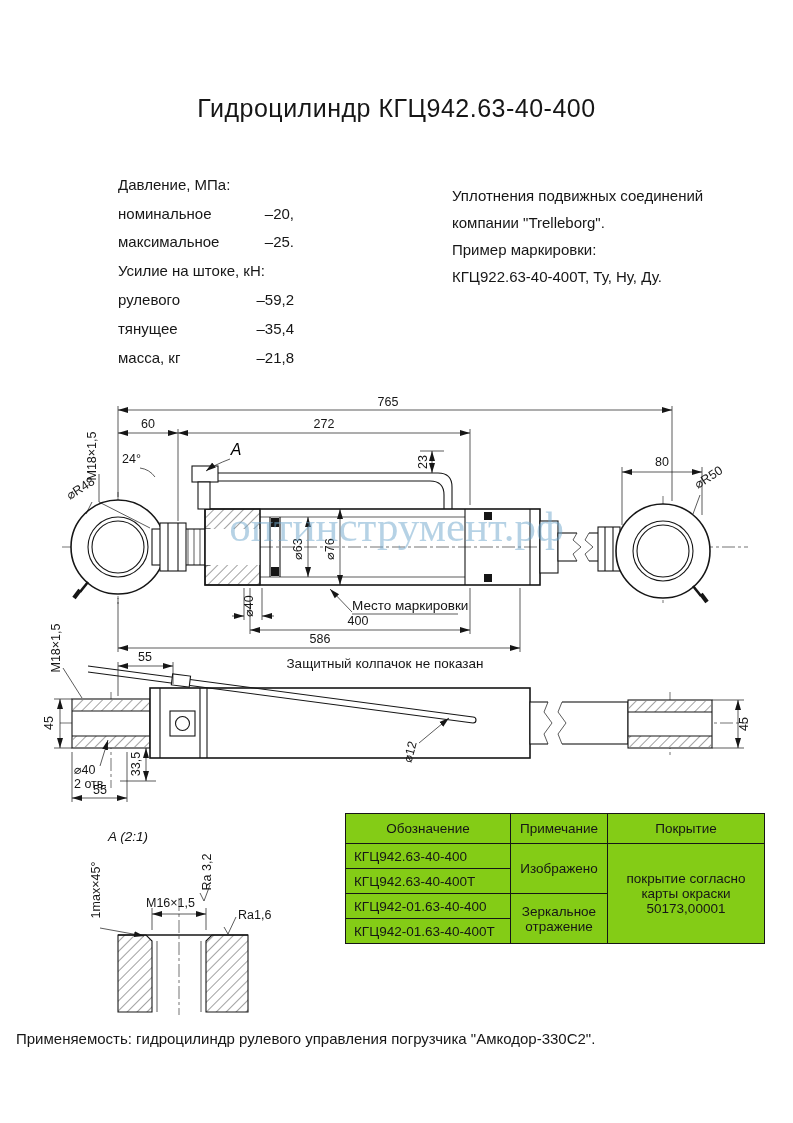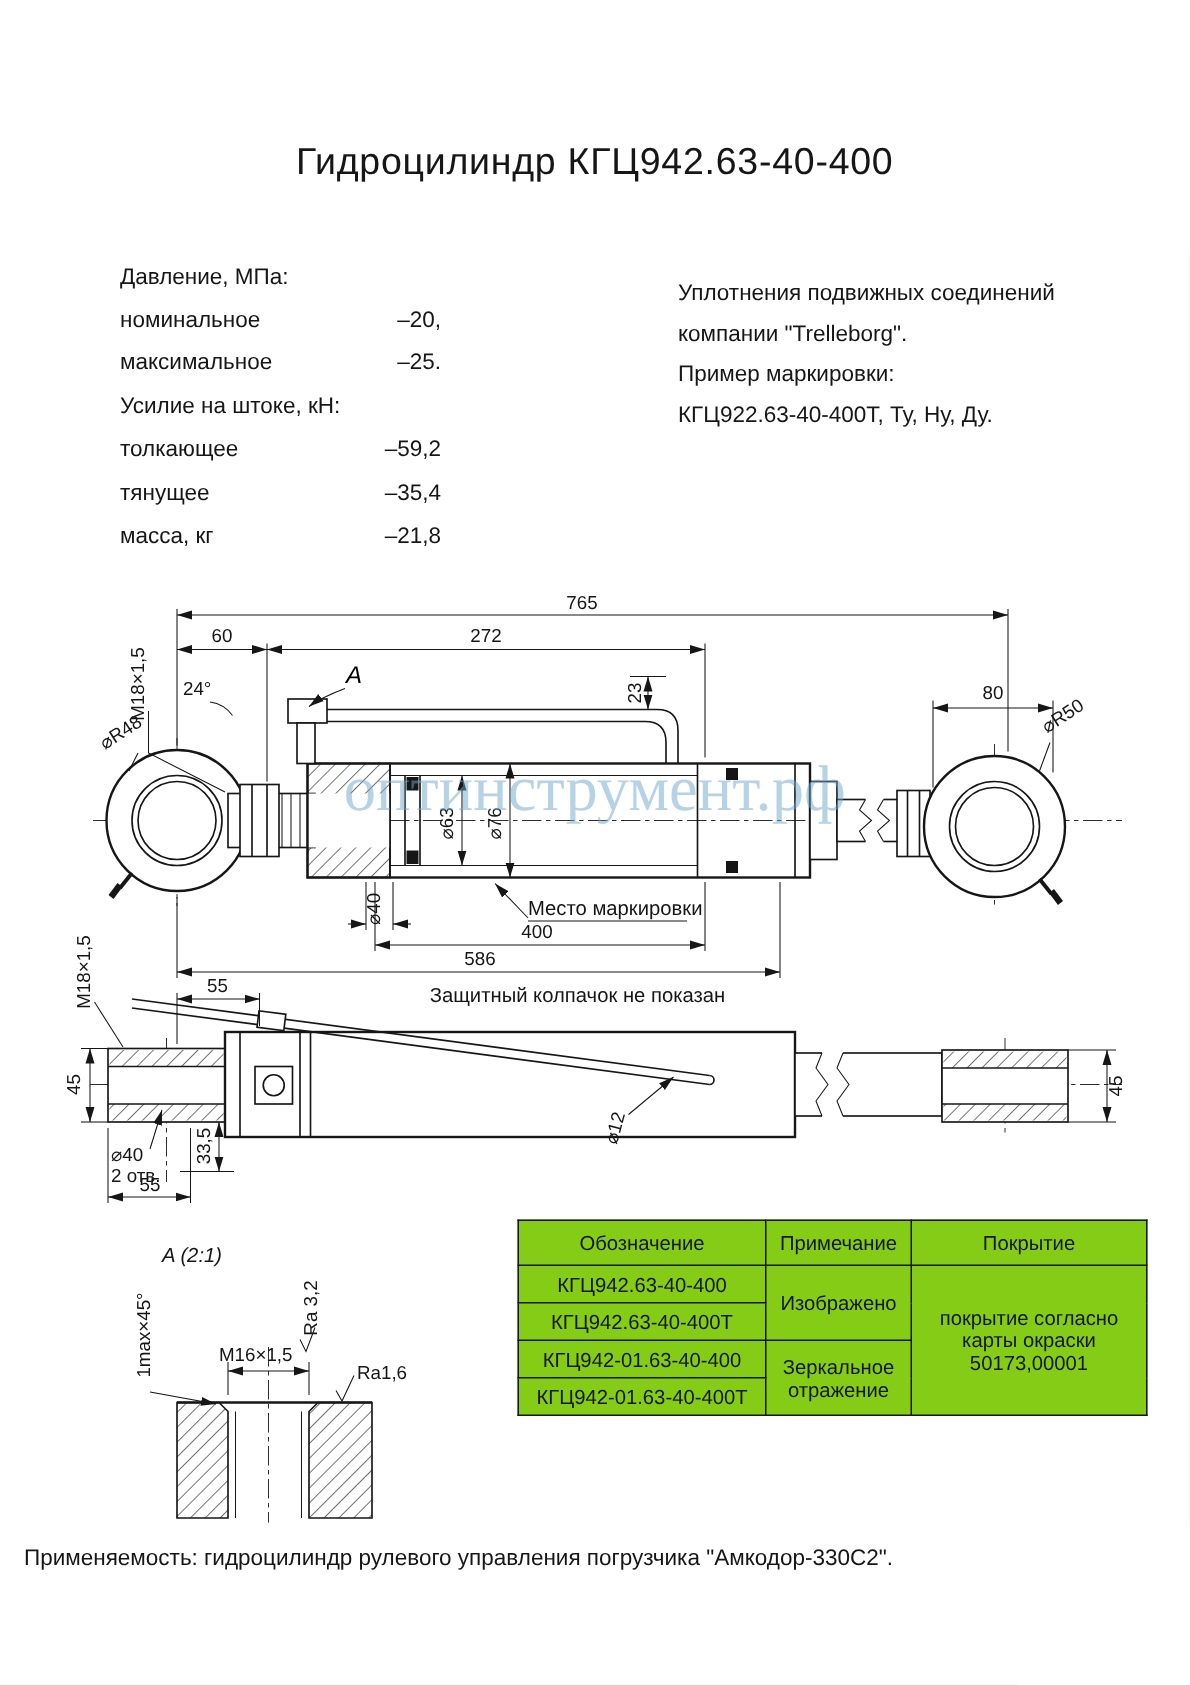--- a/index.html
+++ b/index.html
@@ -4,21 +4,21 @@
 <style>
   * { margin:0; padding:0; box-sizing:border-box; }
   html,body { background:#f2f2f2; }
   body { font-family:"Liberation Sans","DejaVu Sans",sans-serif; color:#161616; }
   .page { position:relative; width:793px; height:1123px; background:#fff; margin:0 auto; overflow:hidden; }
 
   .title { position:absolute; top:94px; left:0; width:100%; text-align:center;
            font-size:25px; font-weight:normal; letter-spacing:.5px; }
 
   .specs { position:absolute; left:80px; top:170px; width:214px; font-size:15px; }
-  .spec-row { display:flex; justify-content:space-between; align-items:center; height:28.8px; }
+  .spec-row { display:flex; justify-content:space-between; align-items:center; height:28.8px;margin-left:38px; }
 
   .notes { position:absolute; left:452px; top:182px; font-size:15px; line-height:27px; }
 
   .watermark { position:absolute; left:50%; top:502px; transform:translateX(-50%);
                font-size:43px; color:#6fa7cc; opacity:.5; z-index:3; white-space:nowrap;font-family:Liberation Serif, serif; }
 
   svg.drawing { position:absolute; left:0; top:390px; z-index:2; }
 
   .ol  { stroke:#161616; stroke-width:1.6; fill:none; }
   .ol2 { stroke:#161616; stroke-width:1.1; fill:none; }
@@ -33,21 +33,21 @@
   text.cal{ font-size:16px; font-style:italic; }
 
   .dtable { position:absolute; left:345px; top:813px; z-index:4; border-collapse:collapse;
             font-size:13.5px; background:#84cc16; }
   .dtable th, .dtable td { border:1.3px solid #161616; padding:2px 8px; font-weight:normal; }
   .dtable th { height:30px; text-align:center; }
   .dtable td { height:25px; }
   .col-des { width:165px; }
   .col-note{ width:97px;margin-left:28px;  }
   .col-coat{ width:157px; }
-  .des { text-align:center; padding-left:10px; }
+  .des { text-align:left; padding-left:10px; }
   .ctr { text-align:center; }
 
   .footer { position:absolute; top:1030px; left:16px; width:100%; text-align:left; font-size:15px; }
 </style>
 </head>
 <body>
 
 <div class="page">
 
   <h1 class="title">Гидроцилиндр КГЦ942.63-40-400</h1>
@@ -63,21 +63,21 @@
       </div>
     <div class="spec-row">
         <span>максимальное</span>
         <span>–25.</span>
       </div>
     <div class="spec-row">
         <span>Усилие на штоке, кН:</span>
         <span></span>
       </div>
     <div class="spec-row">
-        <span>толкающее</span>
+        <span>рулевого</span>
         <span>–59,2</span>
       </div>
     <div class="spec-row">
         <span>тянущее</span>
         <span>–35,4</span>
       </div>
     <div class="spec-row">
         <span>масса, кг</span>
         <span>–21,8</span>
       </div>

